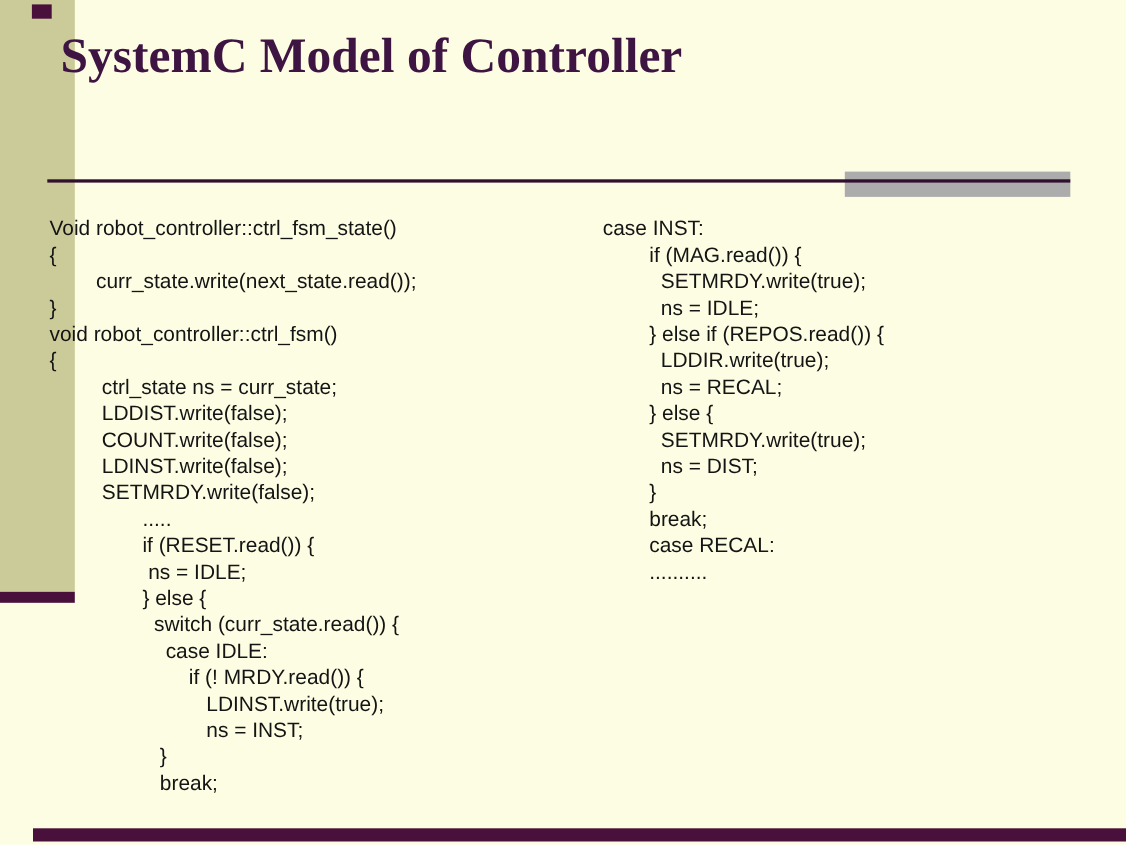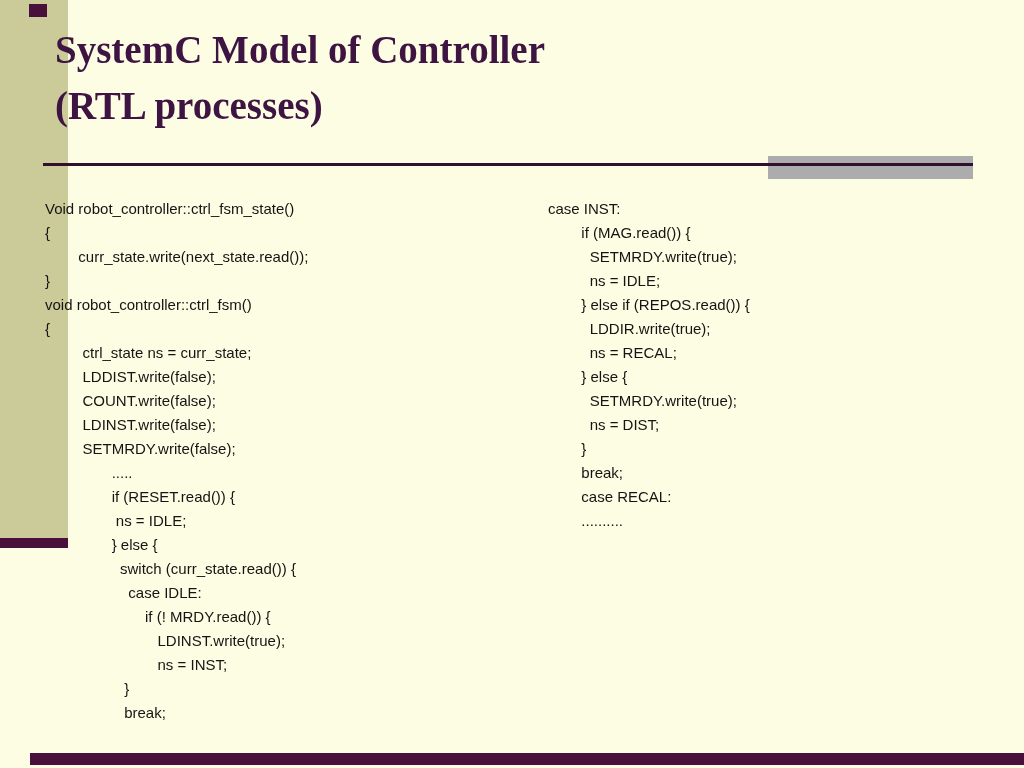--- a/index.html
+++ b/index.html
@@ -41,21 +41,21 @@
     width: 994px; height: 12px;
     background: #49103B;
   }
 
   .title-block {
     position: absolute;
     left: 55px; top: 22px;
     width: 920px;
     font-family: "Liberation Serif", serif;
     font-weight: bold;
-    font-size: 39px;
+    font-size: 45px;
     line-height: 56px;
     color: #3E1443;
     letter-spacing: 0px;
   }
 
   .divider-gray {
     position: absolute;
     left: 768px; top: 156px;
     width: 205px; height: 23px;
     background: #ACACAC;
@@ -65,21 +65,21 @@
     position: absolute;
     left: 43px; top: 163px;
     width: 930px; height: 3px;
     background: #30102E;
   }
 
   .code-col {
     position: absolute;
     top: 197px;
     font-family: "Liberation Sans", sans-serif;
-    font-size: 15px;
+    font-size: 19px;
     line-height: 24px;
     color: #141414;
     white-space: pre;
   }
 
   .code-col.left  { left: 45px;  width: 470px; }
   .code-col.right { left: 548px; width: 480px; }
 
   .code-line { white-space: pre; height: 24px; }
 </style>
@@ -87,21 +87,20 @@
 <body>
 
 <div class="slide">
 
   <div class="left-bar"></div>
   <div class="left-bar-accent"></div>
   <div class="corner-square"></div>
 
   <div class="title-block">
     <div>SystemC Model of Controller</div>
-    <div>(RTL processes)</div>
   </div>
 
   <div class="divider-gray"></div>
   <div class="divider-line"></div>
 
   <div class="code-col left"><div class="code-line">Void robot_controller::ctrl_fsm_state()</div><div class="code-line">{</div><div class="code-line">        curr_state.write(next_state.read());</div><div class="code-line">}</div><div class="code-line">void robot_controller::ctrl_fsm()</div><div class="code-line">{</div><div class="code-line">         ctrl_state ns = curr_state;</div><div class="code-line">         LDDIST.write(false);</div><div class="code-line">         COUNT.write(false);</div><div class="code-line">         LDINST.write(false);</div><div class="code-line">         SETMRDY.write(false);</div><div class="code-line">                .....</div><div class="code-line">                if (RESET.read()) {</div><div class="code-line">                 ns = IDLE;</div><div class="code-line">                } else {</div><div class="code-line">                  switch (curr_state.read()) {</div><div class="code-line">                    case IDLE:</div><div class="code-line">                        if (! MRDY.read()) {</div><div class="code-line">                           LDINST.write(true);</div><div class="code-line">                           ns = INST;</div><div class="code-line">                   }</div><div class="code-line">                   break;</div></div>
   <div class="code-col right"><div class="code-line">case INST:</div><div class="code-line">        if (MAG.read()) {</div><div class="code-line">          SETMRDY.write(true);</div><div class="code-line">          ns = IDLE;</div><div class="code-line">        } else if (REPOS.read()) {</div><div class="code-line">          LDDIR.write(true);</div><div class="code-line">          ns = RECAL;</div><div class="code-line">        } else {</div><div class="code-line">          SETMRDY.write(true);</div><div class="code-line">          ns = DIST;</div><div class="code-line">        }</div><div class="code-line">        break;</div><div class="code-line">        case RECAL:</div><div class="code-line">        ..........</div></div>
 
   <div class="bottom-bar"></div>
 

